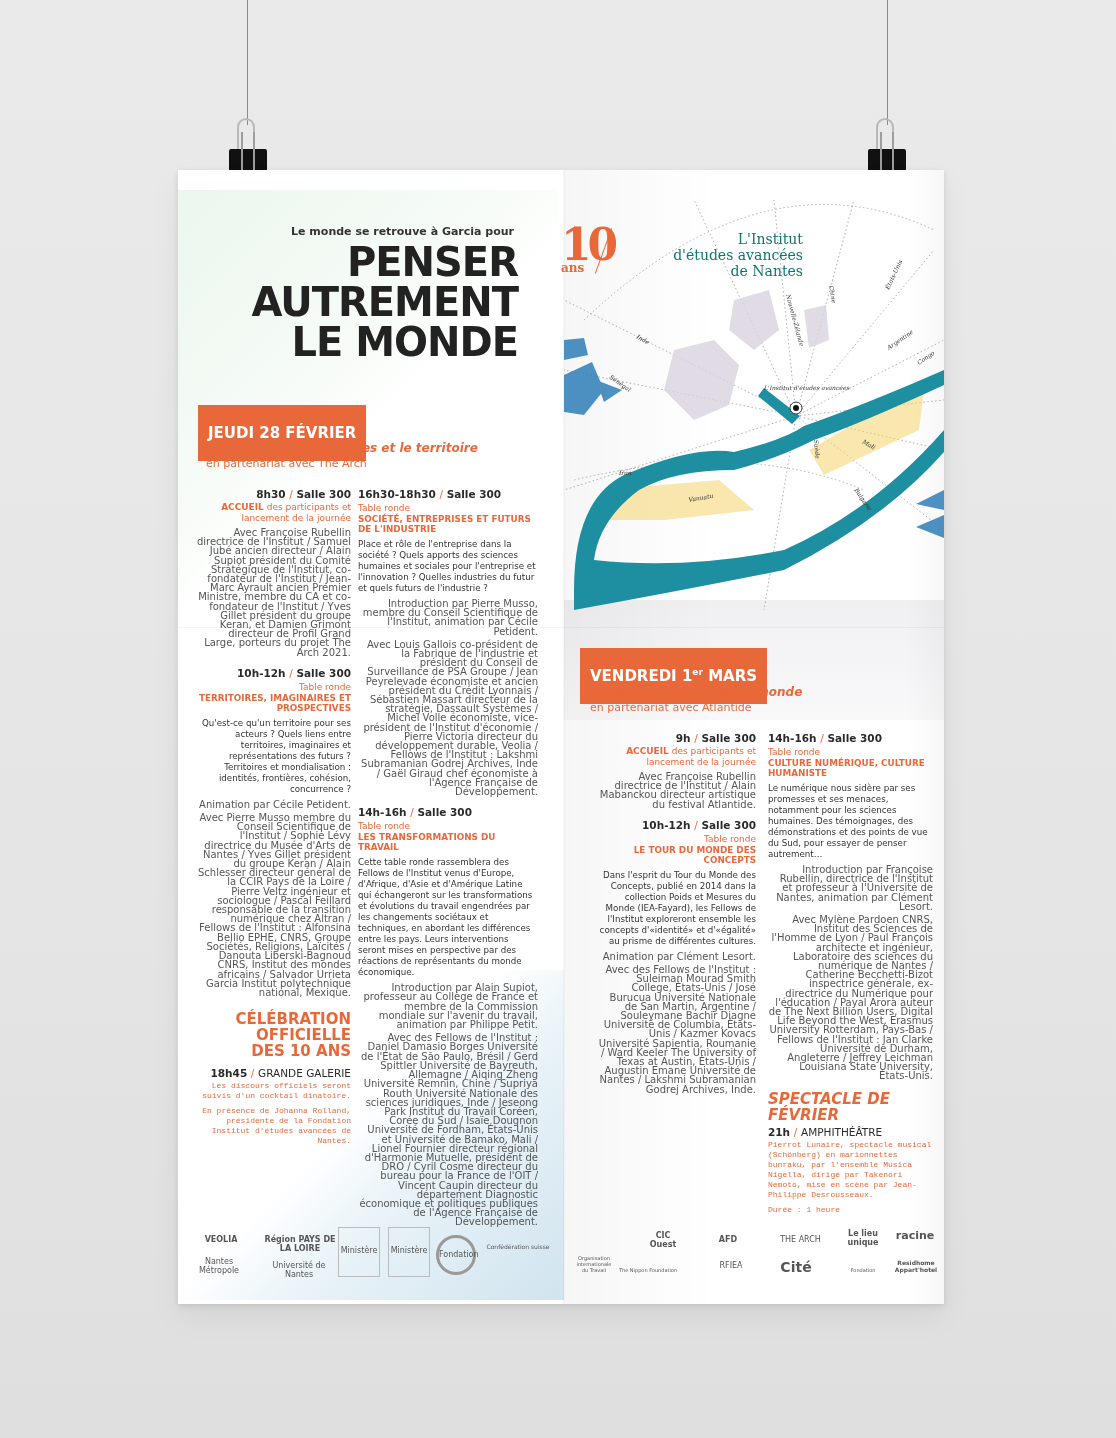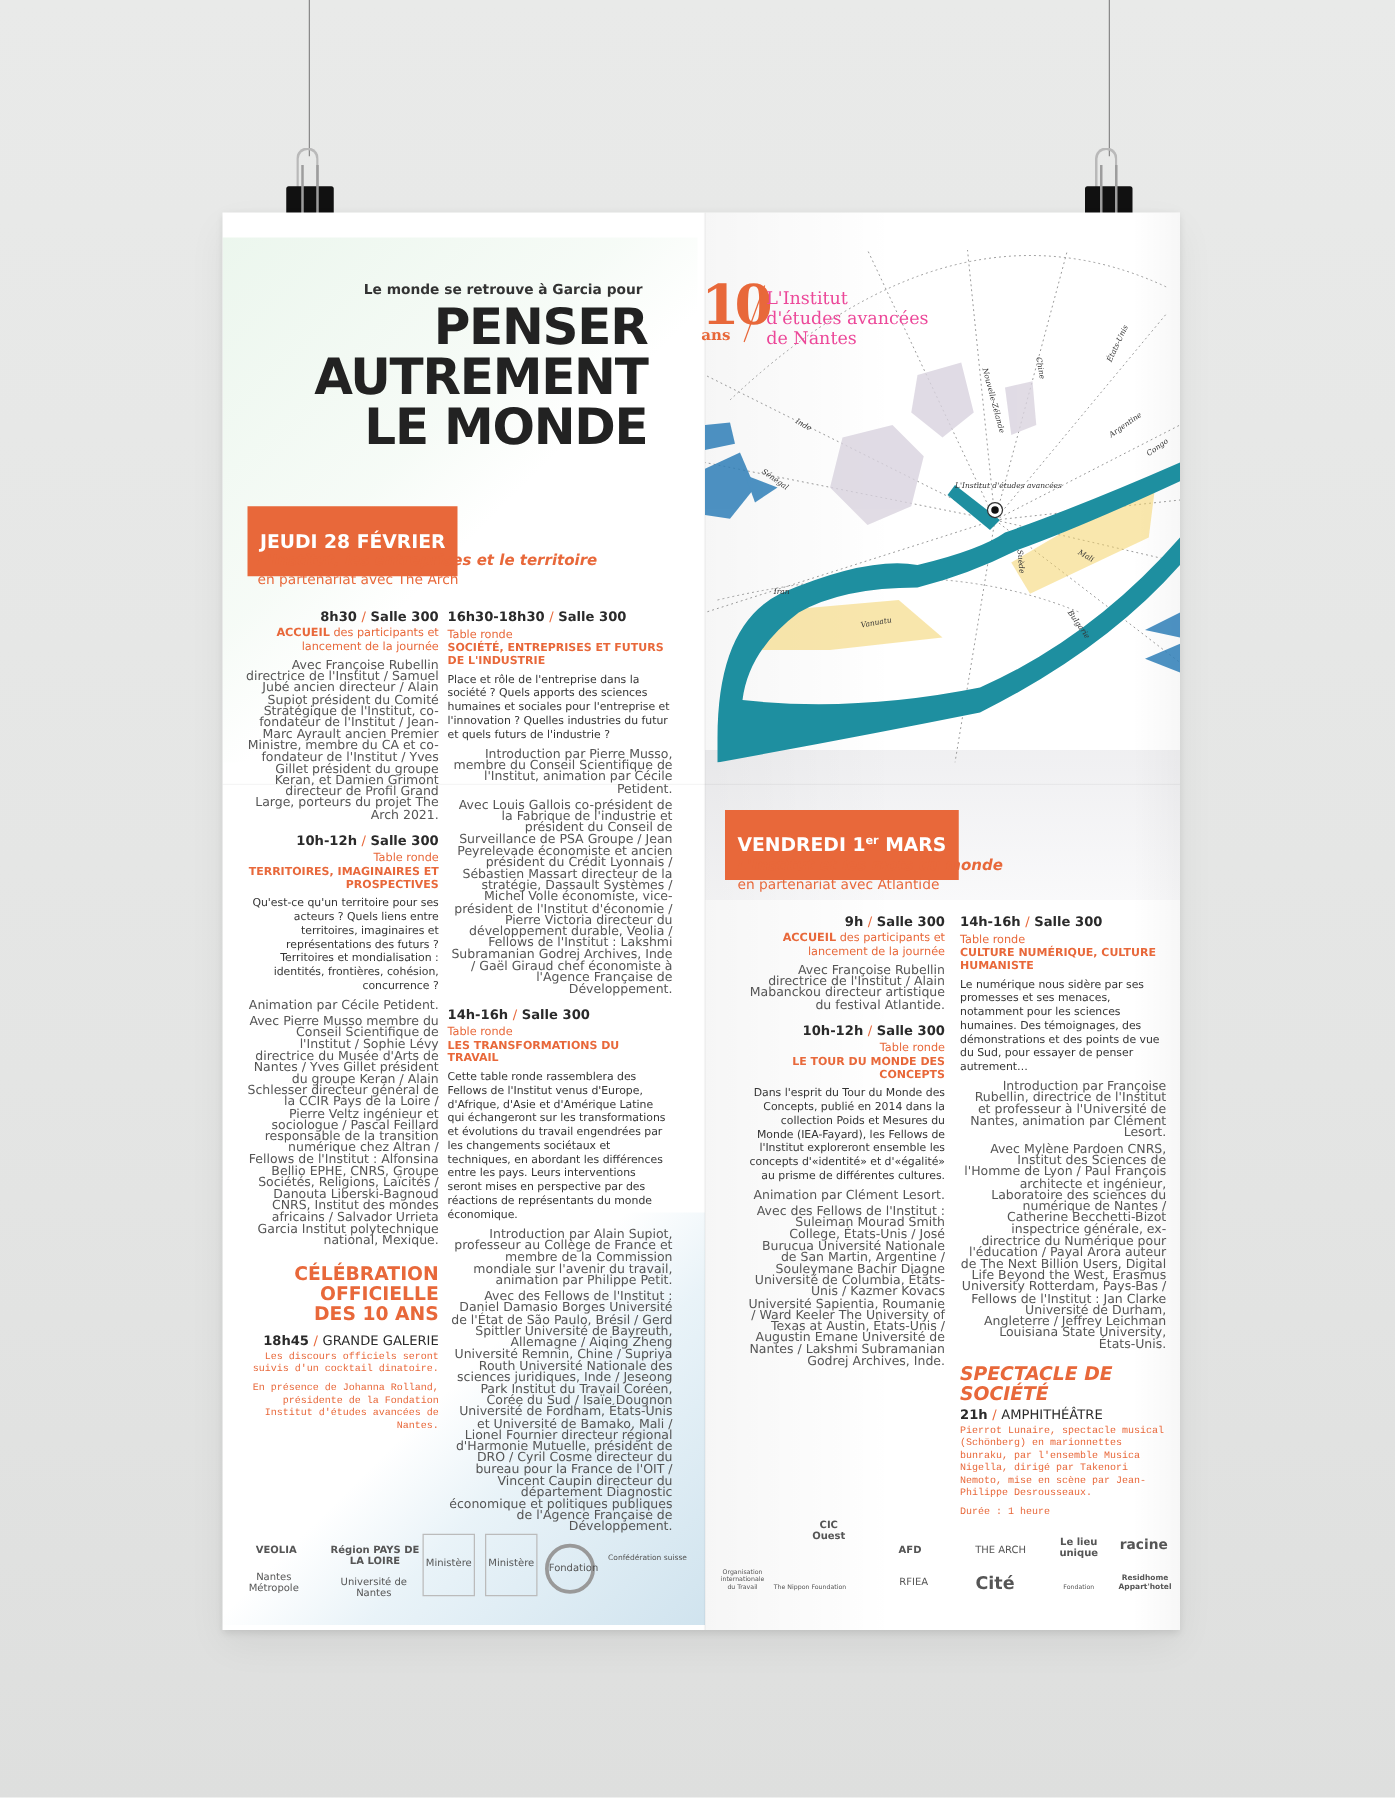--- a/index.html
+++ b/index.html
@@ -75,21 +75,21 @@
   .block { margin-bottom: 10px; }
   .big-orange { font: bold 15px "DejaVu Sans", sans-serif; color: #e8683a; line-height: 16px; margin-bottom: 8px; }
   .orange-text { font-size: 8px; line-height: 10px; color: #e8683a; margin-bottom: 5px; font-family: Liberation Mono, monospace; }
 
   
   .map { position: absolute; left: 386px; top: 20px; width: 380px; height: 420px; }
   .logo10 { position: absolute; left: 383px; top: 55px; }
   .logo10 .n { font: bold 44px "DejaVu Serif", serif; color: #e8683a; line-height: 40px; letter-spacing: -4px; position:absolute; left:0; top:0;}
   .logo10 .ans { font: bold 12px "DejaVu Serif", serif; color: #e8683a; position: absolute; left: 0; top: 36px; }
   .logo10 .slash { position:absolute; left: 42px; top: 2px; width: 1px; height: 48px; background:#e8683a; transform: rotate(20deg); }
-  .logo10 .name { position: absolute; left: 52px; top: 6px; width: 190px; font: 14px "DejaVu Serif", serif; color: #ec4899; line-height: 16px; }
+  .logo10 .name { position: absolute; left: 52px; top: 6px; width: 190px; font: 14px "DejaVu Serif", serif; color: #0f766e; line-height: 16px; text-align: right; }
 
   .logos { position: absolute; left: 0; top: 1045px; width: 766px; height: 80px; }
   .logo { position: absolute; font-size: 8px; color: #555; text-align: center; }
   .logo.bold { font-weight: bold; }
 </style>
 </head>
 <body>
 
 <div class="wire" style="left:247px;height:125px;"></div>
 <div class="wire" style="left:887px;height:125px;"></div>
@@ -262,39 +262,39 @@
       <div class="time"><span>14h-16h</span> <span class="slash">/</span> <span>Salle 300</span></div>
       <div class="kind">Table ronde</div>
       <div class="sess-title">CULTURE NUMÉRIQUE, CULTURE HUMANISTE</div>
       <div class="lead">Le numérique nous sidère par ses promesses et ses menaces, notamment pour les sciences humaines. Des témoignages, des démonstrations et des points de vue du Sud, pour essayer de penser autrement…</div>
       <div class="small">Introduction par Françoise Rubellin, directrice de l'Institut et professeur à l'Université de Nantes, animation par Clément Lesort.</div>
       <div class="small">Avec Mylène Pardoen CNRS, Institut des Sciences de l'Homme de Lyon / Paul François architecte et ingénieur, Laboratoire des sciences du numérique de Nantes / Catherine Becchetti-Bizot inspectrice générale, ex-directrice du Numérique pour l'éducation / Payal Arora auteur de The Next Billion Users, Digital Life Beyond the West, Erasmus University Rotterdam, Pays-Bas / Fellows de l'Institut : Jan Clarke Université de Durham, Angleterre / Jeffrey Leichman Louisiana State University, États-Unis.</div>
     </div>
     <div class="block">
       <div class="big-orange" style="margin-bottom:3px;font-style:italic;">
         <div>SPECTACLE DE</div>
-        <div>SOCIÉTÉ</div>
+        <div>FÉVRIER</div>
       </div>
       <div class="time"><span>21h</span> <span class="slash">/</span> <span style="font-weight:normal">AMPHITHÉÂTRE</span></div>
       <div class="orange-text">Pierrot Lunaire, spectacle musical (Schönberg) en marionnettes bunraku, par l'ensemble Musica Nigella, dirigé par Takenori Nemoto, mise en scène par Jean-Philippe Desrousseaux.</div>
       <div class="orange-text">Durée : 1 heure</div>
     </div>
   </div>
 
   <div class="logos">
     <div class="logo bold" style="left:18px;top:20px;width:50px;">VEOLIA</div>
     <div class="logo bold" style="left:82px;top:20px;width:80px;">Région PAYS DE LA LOIRE</div>
     <div class="logo" style="left:16px;top:42px;width:50px;">Nantes Métropole</div>
     <div class="logo" style="left:86px;top:46px;width:70px;">Université de Nantes</div>
     <div class="logo" style="left:160px;top:12px;width:42px;height:50px;border:1px solid #bbb;padding-top:18px;">Ministère</div>
     <div class="logo" style="left:210px;top:12px;width:42px;height:50px;border:1px solid #bbb;padding-top:18px;">Ministère</div>
     <div class="logo" style="left:258px;top:20px;width:40px;height:40px;border-radius:50%;border:3px solid #999;padding-top:12px;">Fondation</div>
     <div class="logo" style="left:305px;top:28px;width:70px;font-size:6px;">Confédération suisse</div>
     <div class="logo" style="left:396px;top:40px;width:40px;font-size:5px;">Organisation internationale du Travail</div>
-    <div class="logo bold" style="left:465px;top:0;width:40px;">CIC Ouest</div>
+    <div class="logo bold" style="left:465px;top:16px;width:40px;">CIC Ouest</div>
     <div class="logo bold" style="left:530px;top:20px;width:40px;">AFD</div>
     <div class="logo" style="left:595px;top:20px;width:55px;">THE ARCH</div>
     <div class="logo bold" style="left:665px;top:14px;width:40px;">Le lieu unique</div>
     <div class="logo bold" style="left:712px;top:14px;width:50px;font-size:11px;">racine</div>
     <div class="logo" style="left:430px;top:52px;width:80px;font-size:5px;">The Nippon Foundation</div>
     <div class="logo" style="left:528px;top:46px;width:50px;">RFIEA</div>
     <div class="logo bold" style="left:593px;top:44px;width:50px;font-size:14px;">Cité</div>
     <div class="logo" style="left:665px;top:52px;width:40px;font-size:5px;">Fondation</div>
     <div class="logo bold" style="left:712px;top:44px;width:52px;font-size:6px;">Residhome Appart'hotel</div>
   </div>

